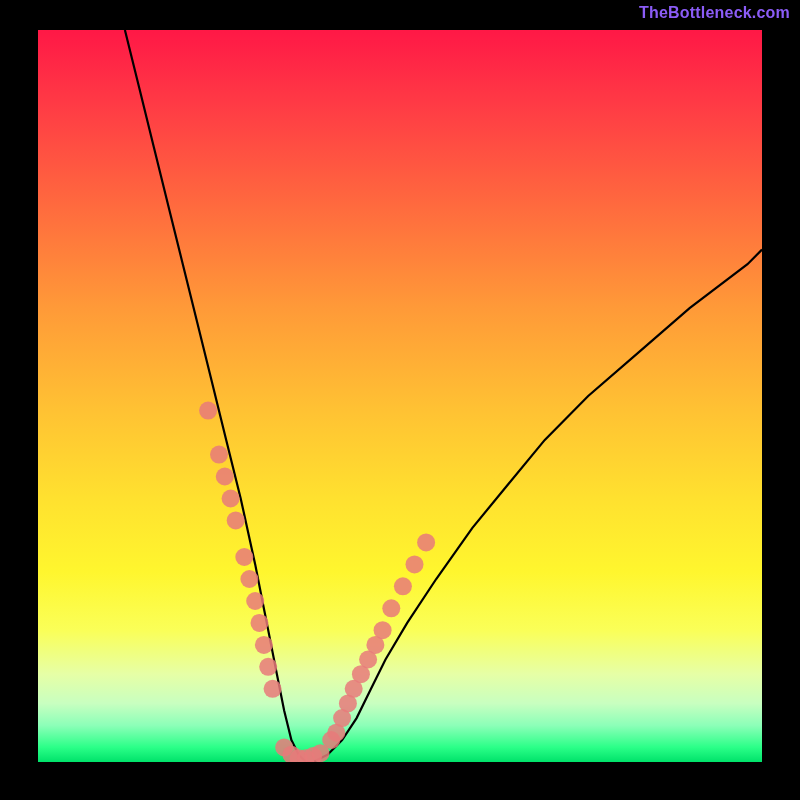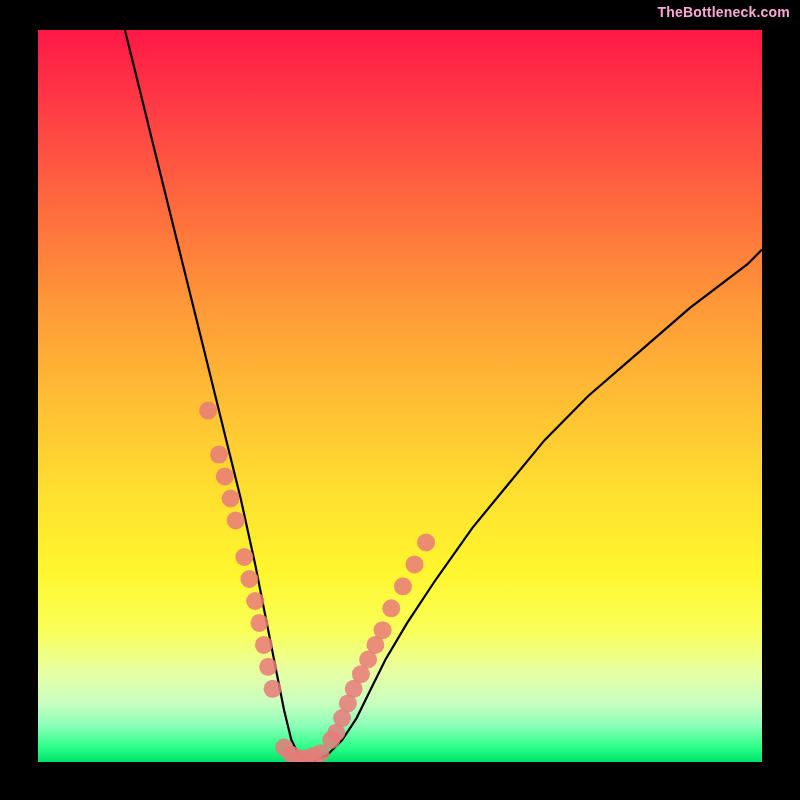--- a/index.html
+++ b/index.html
@@ -14,22 +14,22 @@
   .frame {
     position: relative;
     width: 800px;
     height: 800px;
     background: #000;
   }
   .watermark {
     position: absolute;
     top: 4px;
     right: 10px;
-    color: #f9a8d4;
-    font-size: 14px;
+    color: #8b5cf6;
+    font-size: 16px;
     font-weight: bold;
     letter-spacing: 0.2px;
     z-index: 10;
     user-select: none;
   }
   .plot-area {
     position: absolute;
     left: 38px;
     top: 30px;
     width: 724px;

